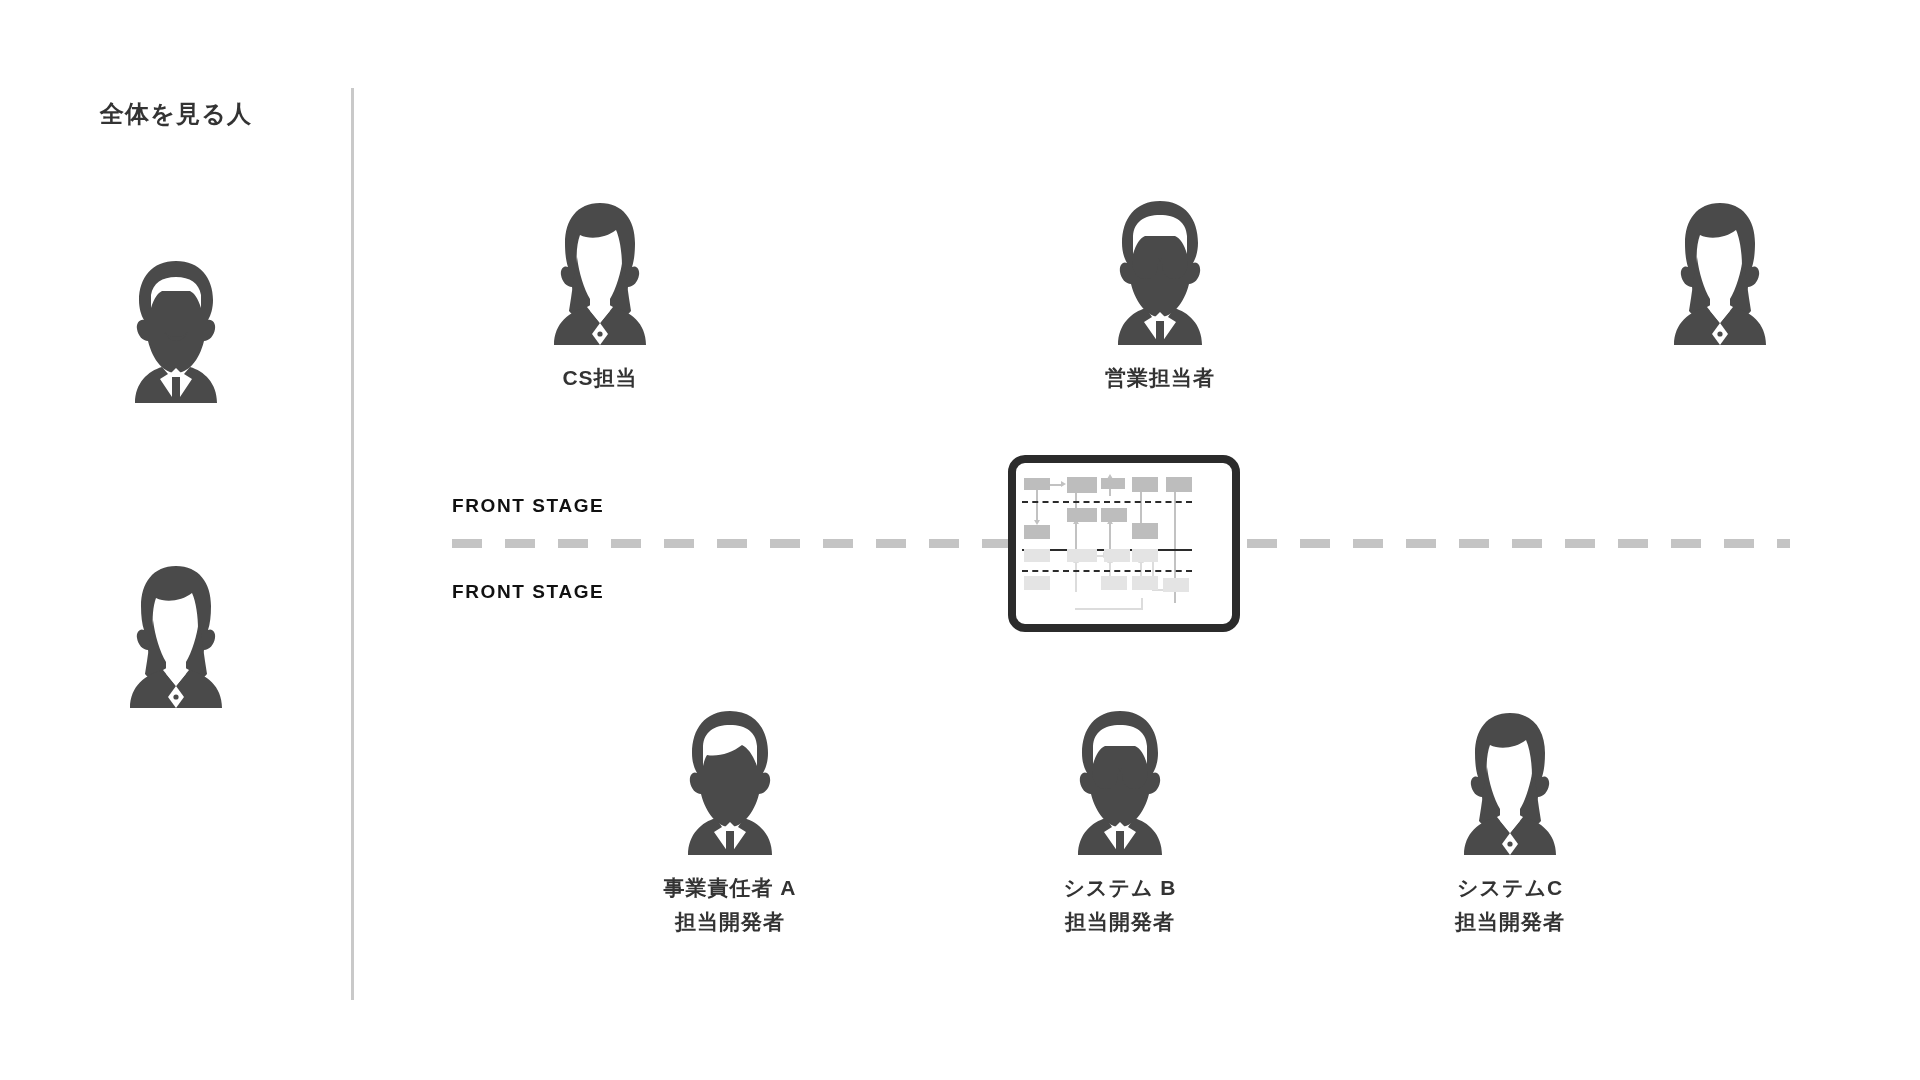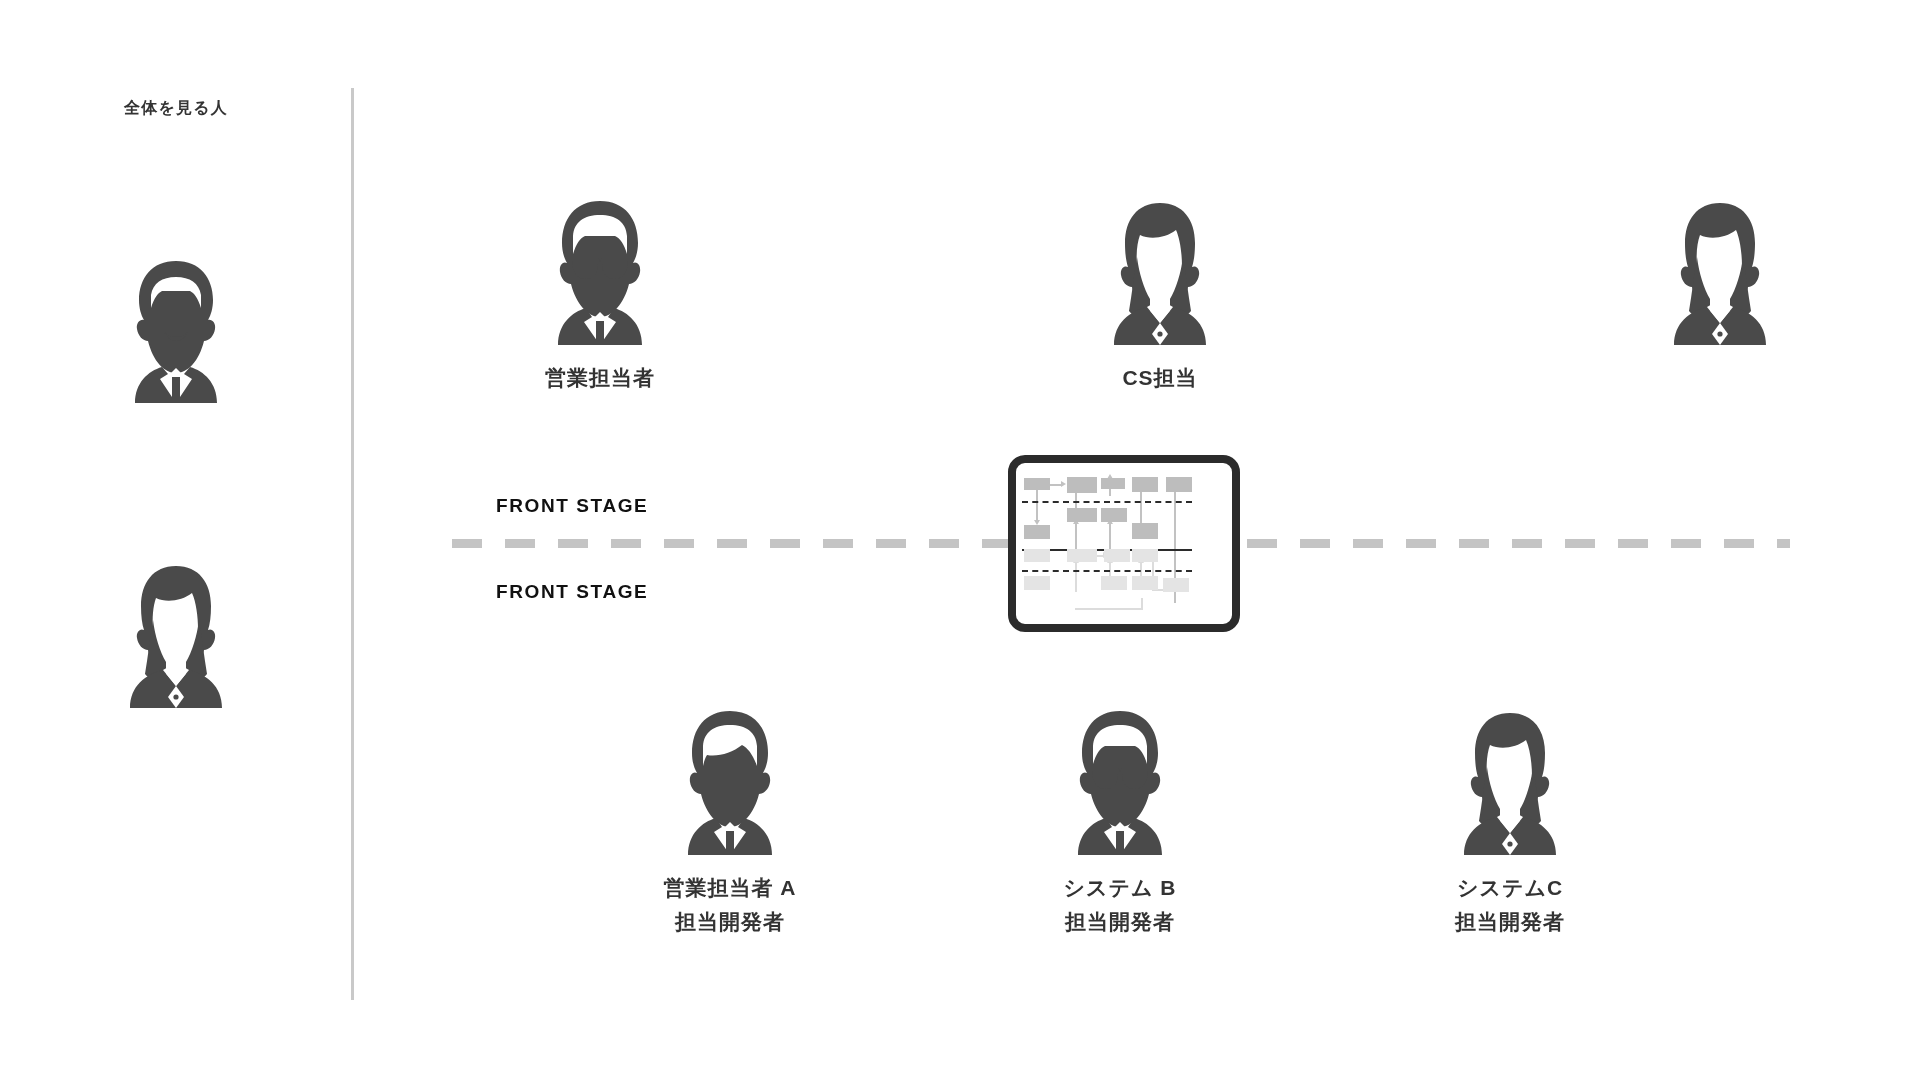--- a/index.html
+++ b/index.html
@@ -30,21 +30,21 @@
     top: 0;
     width: 352px;
     height: 1080px;
   }
   .left-title {
     position: absolute;
     top: 98px;
     left: 0;
     width: 352px;
     text-align: center;
-    font-size: 16px;
+    font-size: 24px;
     font-weight: bold;
     letter-spacing: 1.2px;
     color: #333333;
   }
   .vdivider {
     position: absolute;
     left: 351px;
     top: 88px;
     width: 3px;
     height: 912px;
@@ -133,21 +133,20 @@
       #c4c4c4 0px, #c4c4c4 30px,
       rgba(0,0,0,0) 30px, rgba(0,0,0,0) 53px);
   }
   .stage-label {
     position: absolute;
     left: 452px;
     font-size: 19px;
     font-weight: bold;
     letter-spacing: 1.6px;
     color: #111111;
-    margin-left: 44px;
   }
   .stage-label.front { top: 495px; }
   .stage-label.back  { top: 581px; }
 
   
   .card {
     position: absolute;
     left: 1008px;
     top: 455px;
     width: 232px;
@@ -251,46 +250,46 @@
     <div class="vdivider"></div>
   </div>
 
 
   <div class="row-top">
 
     <div class="person">
       <div class="avatar-wrap">
         <svg class="avatar" width="112" height="150" viewBox="0 0 112 150">
           <g fill="#4a4a4a">
-            <path d="M56 6 C31 6 18 24 18 48 C18 56 20 63 23 68 C19 66 15 70 16 77 C17 84 22 89 27 89 C32 109 44 122 56 122 C68 122 80 109 85 89 C90 89 95 84 96 77 C97 70 93 66 89 68 C92 63 94 56 94 48 C94 24 81 6 56 6 Z M56 20 C72 20 82 27 83 41 L83 59 C80 49 76 43 71 41 L41 41 C36 43 32 49 29 59 L29 41 C30 27 40 20 56 20 Z"></path>
-            <path d="M22 62 L50 62 C54 62 56 64 56 67 C56 64 58 62 62 62 L90 62 L90 66 L84 66 C84 78 78 84 70 84 C62 84 58 77 58 69 L54 69 C54 77 50 84 42 84 C34 84 28 78 28 66 L22 66 Z M42 67 C48 67 51 71 51 74 C51 78 48 80 42 80 C36 80 32 77 32 73 C32 69 36 67 42 67 Z M70 67 C76 67 80 69 80 73 C80 77 76 80 70 80 C64 80 61 78 61 74 C61 71 64 67 70 67 Z"></path>
-            <path d="M56 117 L47 126 L56 150 L65 126 Z" fill="#ffffff"></path>
-            <path d="M14 150 C14 129 28 117 42 113 L48 122 L40 127 L56 150 L72 127 L64 122 L70 113 C84 117 98 129 98 150 Z"></path>
-            <rect x="52" y="126" width="8" height="24" fill="#4a4a4a"></rect>
-          </g>
-        </svg>
-      </div>
-      <div class="plabel">営業担当者</div>
-    </div>
-
-    <div class="person">
-      <div class="avatar-wrap">
-        <svg class="avatar" width="112" height="150" viewBox="0 0 112 150">
-          <g fill="#4a4a4a">
             <path d="M56 8 C33 8 21 25 21 48 C21 58 22 66 24 72 C20 70 16 74 17 80 C18 87 23 92 28 92 C31 104 38 115 46 119 L46 108 C40 100 35 86 33 72 C32 60 33 48 36 40 C46 45 62 43 72 35 C76 44 78 58 78 72 C77 86 72 100 66 108 L66 119 C74 115 81 104 84 92 C89 92 94 87 95 80 C96 74 92 70 88 72 C90 66 91 58 91 48 C91 25 79 8 56 8 Z"></path>
             <path d="M33 62 C30 80 28 98 25 116 C30 122 38 126 46 127 L46 104 C40 94 35 78 33 62 Z"></path>
             <path d="M79 62 C82 80 84 98 87 116 C82 122 74 126 66 127 L66 104 C72 94 77 78 79 62 Z"></path>
             <path d="M10 150 C10 128 26 116 43 112 L56 128 L69 112 C86 116 102 128 102 150 Z"></path>
             <path d="M43 112 L56 128 L69 112 L62 108 L56 114 L50 108 Z" fill="#ffffff"></path>
             <path d="M56 128 L48 139 L56 150 L64 139 Z" fill="#ffffff"></path>
             <circle cx="56" cy="139" r="2.6" fill="#4a4a4a"></circle>
           </g>
         </svg>
       </div>
       <div class="plabel">CS担当</div>
+    </div>
+
+    <div class="person">
+      <div class="avatar-wrap">
+        <svg class="avatar" width="112" height="150" viewBox="0 0 112 150">
+          <g fill="#4a4a4a">
+            <path d="M56 6 C31 6 18 24 18 48 C18 56 20 63 23 68 C19 66 15 70 16 77 C17 84 22 89 27 89 C32 109 44 122 56 122 C68 122 80 109 85 89 C90 89 95 84 96 77 C97 70 93 66 89 68 C92 63 94 56 94 48 C94 24 81 6 56 6 Z M56 20 C72 20 82 27 83 41 L83 59 C80 49 76 43 71 41 L41 41 C36 43 32 49 29 59 L29 41 C30 27 40 20 56 20 Z"></path>
+            <path d="M22 62 L50 62 C54 62 56 64 56 67 C56 64 58 62 62 62 L90 62 L90 66 L84 66 C84 78 78 84 70 84 C62 84 58 77 58 69 L54 69 C54 77 50 84 42 84 C34 84 28 78 28 66 L22 66 Z M42 67 C48 67 51 71 51 74 C51 78 48 80 42 80 C36 80 32 77 32 73 C32 69 36 67 42 67 Z M70 67 C76 67 80 69 80 73 C80 77 76 80 70 80 C64 80 61 78 61 74 C61 71 64 67 70 67 Z"></path>
+            <path d="M56 117 L47 126 L56 150 L65 126 Z" fill="#ffffff"></path>
+            <path d="M14 150 C14 129 28 117 42 113 L48 122 L40 127 L56 150 L72 127 L64 122 L70 113 C84 117 98 129 98 150 Z"></path>
+            <rect x="52" y="126" width="8" height="24" fill="#4a4a4a"></rect>
+          </g>
+        </svg>
+      </div>
+      <div class="plabel">営業担当者</div>
     </div>
 
     <div class="person">
       <div class="avatar-wrap">
         <svg class="avatar" width="112" height="150" viewBox="0 0 112 150">
           <g fill="#4a4a4a">
             <path d="M56 8 C33 8 21 25 21 48 C21 58 22 66 24 72 C20 70 16 74 17 80 C18 87 23 92 28 92 C31 104 38 115 46 119 L46 108 C40 100 35 86 33 72 C32 60 33 48 36 40 C46 45 62 43 72 35 C76 44 78 58 78 72 C77 86 72 100 66 108 L66 119 C74 115 81 104 84 92 C89 92 94 87 95 80 C96 74 92 70 88 72 C90 66 91 58 91 48 C91 25 79 8 56 8 Z"></path>
             <path d="M33 62 C30 80 28 98 25 116 C30 122 38 126 46 127 L46 104 C40 94 35 78 33 62 Z"></path>
             <path d="M79 62 C82 80 84 98 87 116 C82 122 74 126 66 127 L66 104 C72 94 77 78 79 62 Z"></path>
             <path d="M10 150 C10 128 26 116 43 112 L56 128 L69 112 C86 116 102 128 102 150 Z"></path>
@@ -378,21 +377,21 @@
         <svg class="avatar" width="112" height="150" viewBox="0 0 112 150">
           <g fill="#4a4a4a">
             <path d="M56 6 C31 6 18 24 18 48 C18 56 20 63 23 68 C19 66 15 70 16 77 C17 84 22 89 27 89 C32 109 44 122 56 122 C68 122 80 109 85 89 C90 89 95 84 96 77 C97 70 93 66 89 68 C92 63 94 56 94 48 C94 24 81 6 56 6 Z M56 20 C72 20 82 27 83 41 L83 61 C79 50 74 43 68 40 C58 48 44 52 33 50 C31 53 30 57 29 61 L29 41 C30 27 40 20 56 20 Z"></path>
             <path d="M56 117 L47 126 L56 150 L65 126 Z" fill="#ffffff"></path>
             <path d="M14 150 C14 129 28 117 42 113 L48 122 L40 127 L56 150 L72 127 L64 122 L70 113 C84 117 98 129 98 150 Z"></path>
             <rect x="52" y="126" width="8" height="24" fill="#4a4a4a"></rect>
           </g>
         </svg>
       </div>
       <div class="plabel">
-        <span>営業担当者 A</span>
+        <span>事業責任者 A</span>
         <span class="l2">担当開発者</span>
       </div>
     </div>
 
     <div class="person">
       <div class="avatar-wrap">
         <svg class="avatar" width="112" height="150" viewBox="0 0 112 150">
           <g fill="#4a4a4a">
             <path d="M56 6 C31 6 18 24 18 48 C18 56 20 63 23 68 C19 66 15 70 16 77 C17 84 22 89 27 89 C32 109 44 122 56 122 C68 122 80 109 85 89 C90 89 95 84 96 77 C97 70 93 66 89 68 C92 63 94 56 94 48 C94 24 81 6 56 6 Z M56 20 C72 20 82 27 83 41 L83 59 C80 49 76 43 71 41 L41 41 C36 43 32 49 29 59 L29 41 C30 27 40 20 56 20 Z"></path>
             <path d="M22 62 L50 62 C54 62 56 64 56 67 C56 64 58 62 62 62 L90 62 L90 66 L84 66 C84 78 78 84 70 84 C62 84 58 77 58 69 L54 69 C54 77 50 84 42 84 C34 84 28 78 28 66 L22 66 Z M42 67 C48 67 51 71 51 74 C51 78 48 80 42 80 C36 80 32 77 32 73 C32 69 36 67 42 67 Z M70 67 C76 67 80 69 80 73 C80 77 76 80 70 80 C64 80 61 78 61 74 C61 71 64 67 70 67 Z"></path>

